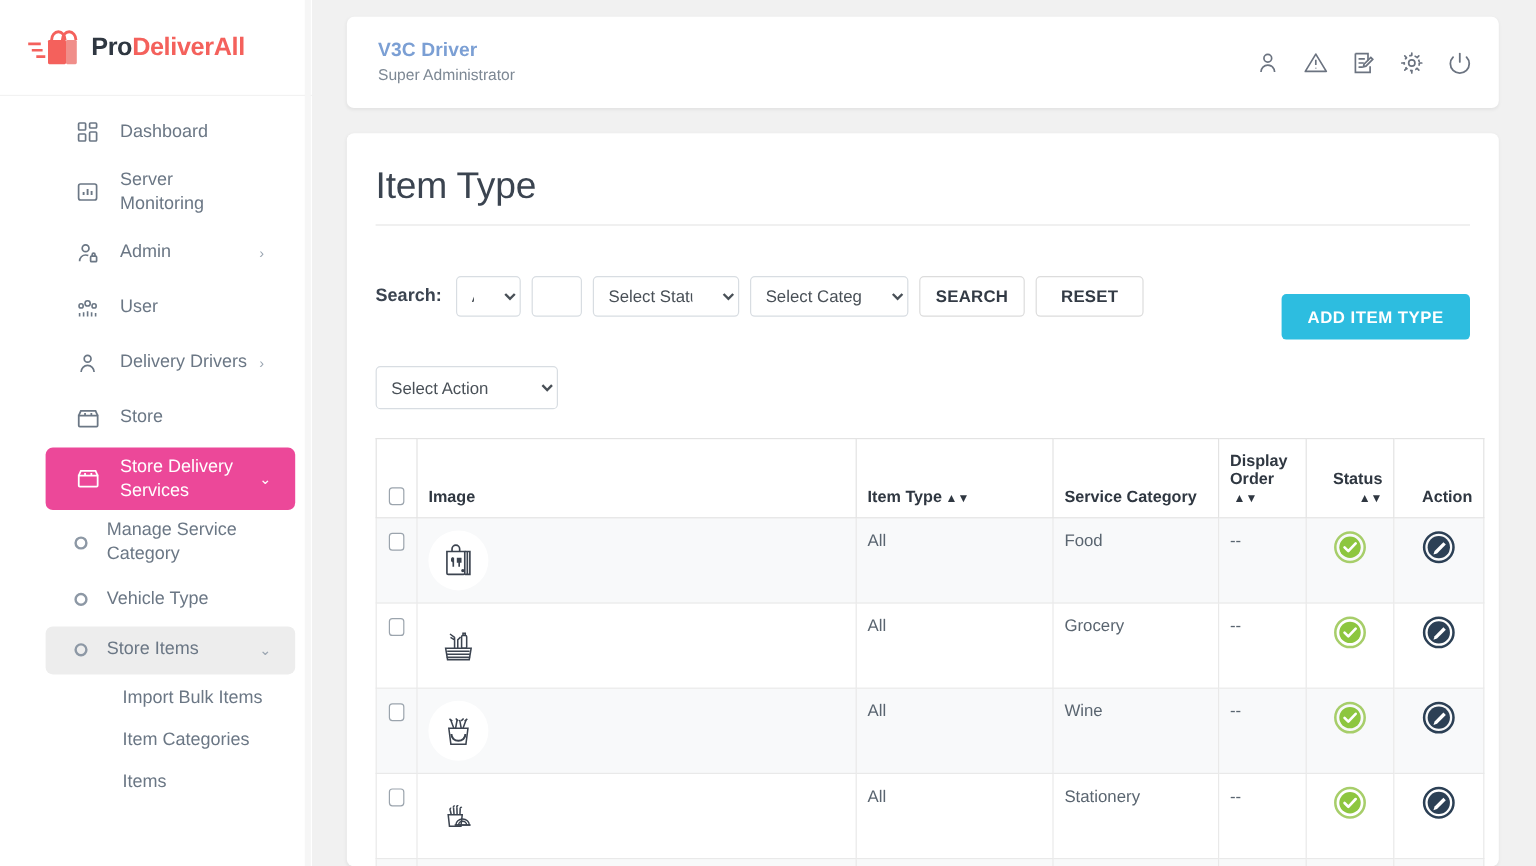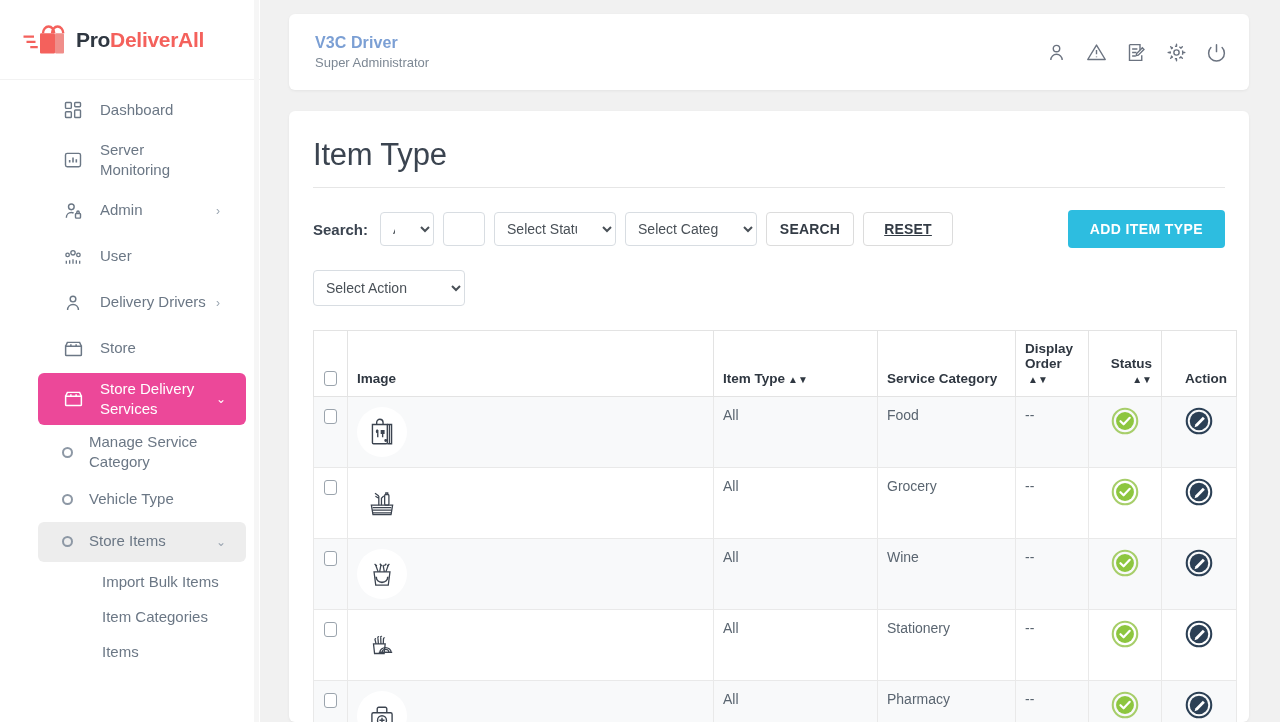--- a/index.html
+++ b/index.html
@@ -167,33 +167,34 @@
     height: 34px; min-width: 88px;
     border: 1px solid #dcdcdc;
     background: #fff;
     border-radius: 4px;
     font-size: 14px; font-weight: bold;
     color: #333b45;
     cursor: pointer;
     letter-spacing: .2px;
     font-family: "Liberation Sans", sans-serif;
   }
-  #btn-reset { min-width: 90px; text-decoration: underline; }
+  #btn-reset { min-width: 90px; }
   #btn-add {
     margin-left: auto;
     height: 38px;
     padding: 0 22px;
     background: #2dbde0;
     color: #fff;
     border: none;
     border-radius: 4px;
     font-size: 14px; font-weight: bold;
     letter-spacing: .4px;
     cursor: pointer;
     font-family: "Liberation Sans", sans-serif;
+    margin-top: 35px;
   }
   #action-row { margin-top: 22px; }
   #sel-action { width: 152px; height: 36px; }
 
   
   #tbl-wrap { margin-top: 24px; }
   table { border-collapse: collapse; width: 923px; table-layout: fixed; }
   thead th {
     border: 1px solid #e3e3e3;
     font-size: 13.5px;

